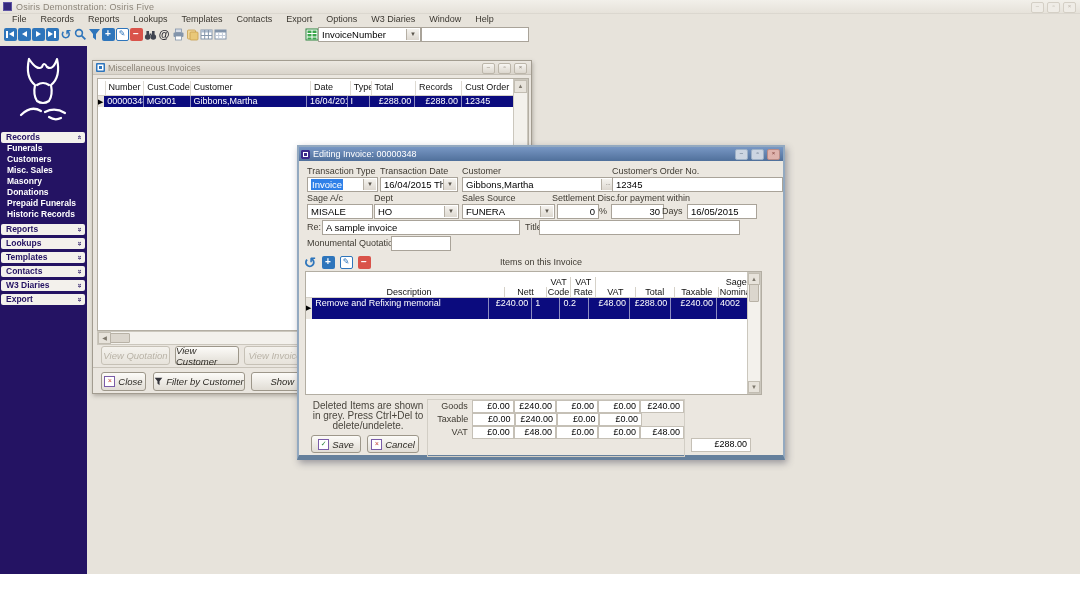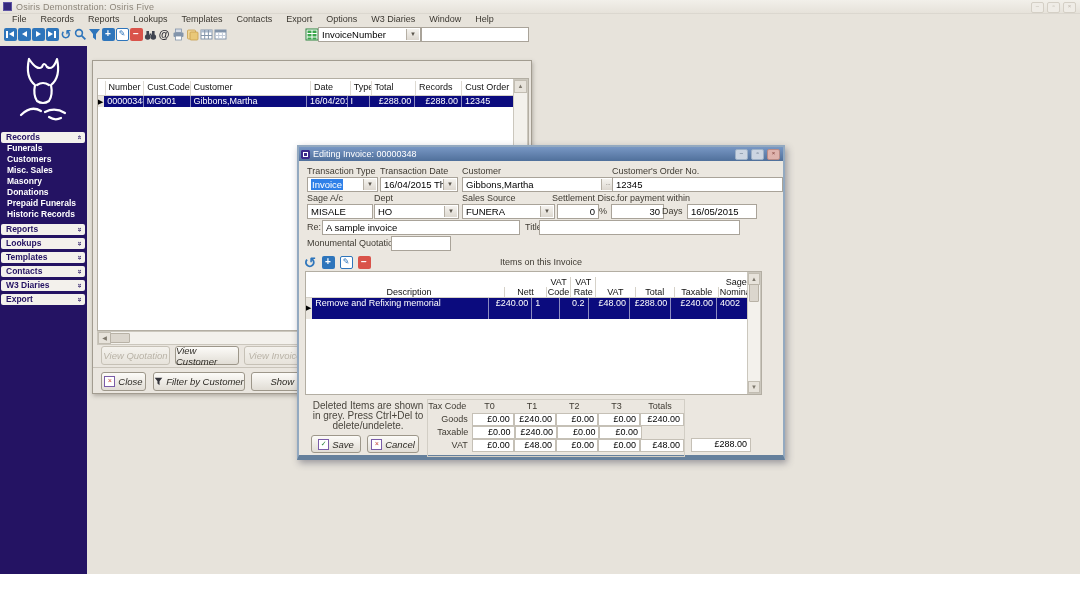--- a/index.html
+++ b/index.html
@@ -251,20 +251,29 @@
       <div class="nav-head" style="margin-top:3px;">
         <span>W3 Diaries</span><span class="chev chev-down">«</span>
       </div>
       <div class="nav-head" style="margin-top:3px;">
         <span>Export</span><span class="chev chev-down">«</span>
       </div>
     </div>
   </div>
 
   <div class="abs win" style="left:92px;top:60px;width:438px;height:332px;z-index:10;">
+    <div class="win-titlebar">
+      <div class="mini-icon"></div>
+      <span class="win-title">Miscellaneous Invoices</span>
+      <div class="win-ctls" style="top:2px;">
+        <div class="wbtn">–</div>
+        <div class="wbtn">▫</div>
+        <div class="wbtn">×</div>
+      </div>
+    </div>
 
     <div class="abs tbl-area" style="left:4px;top:17px;width:430px;height:251px;">
 
       <div class="abs" style="left:0;top:2px;height:14px;display:flex;width:416px;border-bottom:1px solid #d5d1c8;">
         <div style="width:7px;border-right:1px solid #dedad2;"></div>
         <div class="hdr-cell" style="width:37px;">Number</div>
         <div class="hdr-cell" style="width:45px;">Cust.Code</div>
         <div class="hdr-cell" style="width:124px;">Customer</div>
         <div class="hdr-cell" style="width:38px;">Date</div>
         <div class="hdr-cell" style="width:18px;">Type</div>
@@ -410,21 +419,21 @@
         <div class="grid-hdr" style="width:39px;">VAT</div>
         <div class="grid-hdr" style="width:39px;">Total</div>
         <div class="grid-hdr" style="width:44px;">Taxable</div>
         <div class="grid-hdr" style="width:34px;border-right:none;">Sage Nominal</div>
       </div>
       <div class="abs sel-row" style="left:0;top:26px;height:21px;display:flex;width:447px;align-items:stretch;">
         <div style="width:7px;background:#ebe7e0;color:#000;font-size:7px;line-height:20px;">▶</div>
         <div class="cell" style="width:193px;">Remove and Refixing memorial</div>
         <div class="cell" style="width:41px;text-align:right;">£240.00</div>
         <div class="cell" style="width:24px;">1</div>
-        <div class="cell" style="width:24px;text-align:right;">0.2</div>
+        <div class="cell" style="width:24px;text-align:left;">0.2</div>
         <div class="cell" style="width:39px;text-align:right;">£48.00</div>
         <div class="cell" style="width:39px;text-align:right;">£288.00</div>
         <div class="cell" style="width:44px;text-align:right;">£240.00</div>
         <div class="cell" style="width:34px;border-right:none;">4002</div>
       </div>
       <div class="abs scroll" style="right:0;top:0;width:12px;height:120px;">
         <div class="sarrow" style="height:10px;line-height:10px;">▲</div>
         <div class="sthumb" style="position:absolute;left:1px;right:1px;top:11px;height:16px;"></div>
         <div class="sarrow" style="position:absolute;bottom:0;left:0;right:0;height:10px;line-height:10px;">▼</div>
       </div>
@@ -434,28 +443,20 @@
     <div class="abs btn" style="left:12px;top:288px;width:48px;height:16px;">
       <span class="mini-file" style="color:#2e8540;">✓</span>
       <span>Save</span>
     </div>
     <div class="abs btn" style="left:68px;top:288px;width:50px;height:16px;">
       <span class="mini-file" style="color:#c0392b;">×</span>
       <span>Cancel</span>
     </div>
 
     <div class="abs" style="left:128px;top:252px;width:256px;height:56px;border:1px solid #d2cec5;">
-      <div style="display:flex;height:13px;">
-        <div class="taxlbl" style="width:42px;">Tax Code</div>
-        <div class="taxlbl" style="width:42px;text-align:center;">T0</div>
-        <div class="taxlbl" style="width:42px;text-align:center;">T1</div>
-        <div class="taxlbl" style="width:42px;text-align:center;">T2</div>
-        <div class="taxlbl" style="width:42px;text-align:center;">T3</div>
-        <div class="taxlbl" style="width:44px;text-align:center;">Totals</div>
-      </div>
       <div style="display:flex;height:13px;">
         <div class="taxlbl" style="width:42px;">Goods</div>
         <div class="taxcell" style="width:36px;">£0.00</div>
         <div class="taxcell" style="width:36px;">£240.00</div>
         <div class="taxcell" style="width:36px;">£0.00</div>
         <div class="taxcell" style="width:36px;">£0.00</div>
         <div class="taxcell" style="width:38px;">£240.00</div>
       </div>
       <div style="display:flex;height:13px;">
         <div class="taxlbl" style="width:42px;">Taxable</div>

